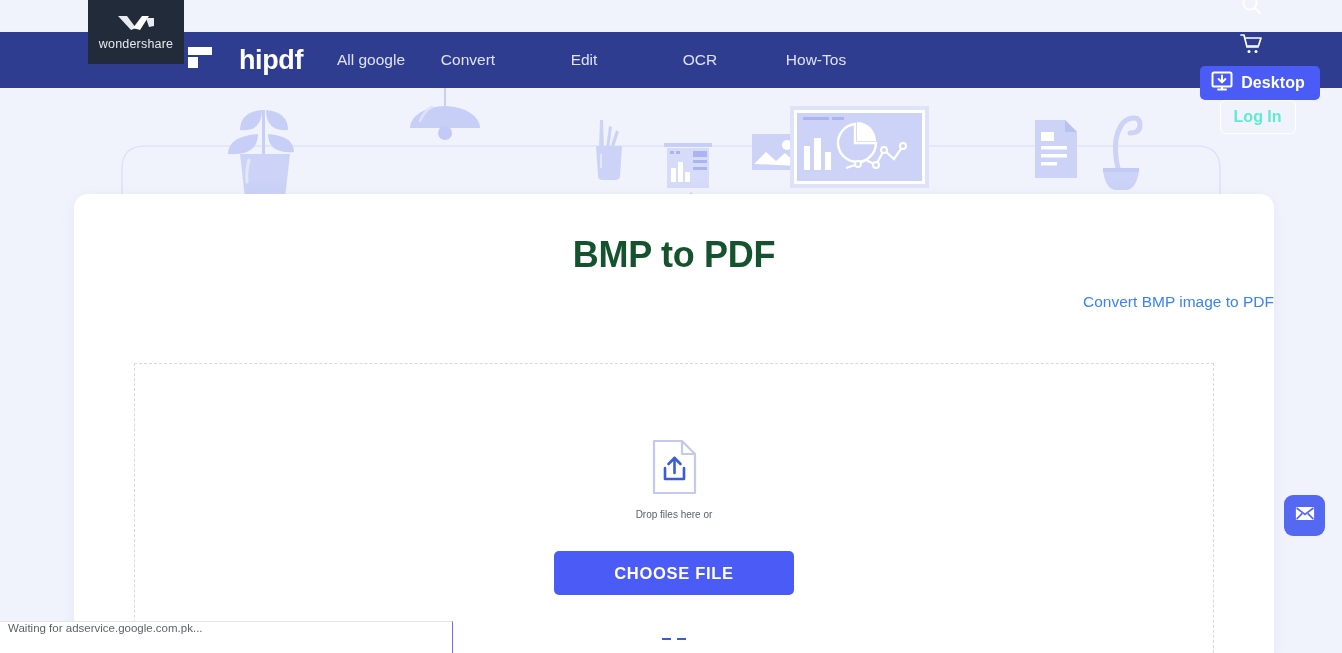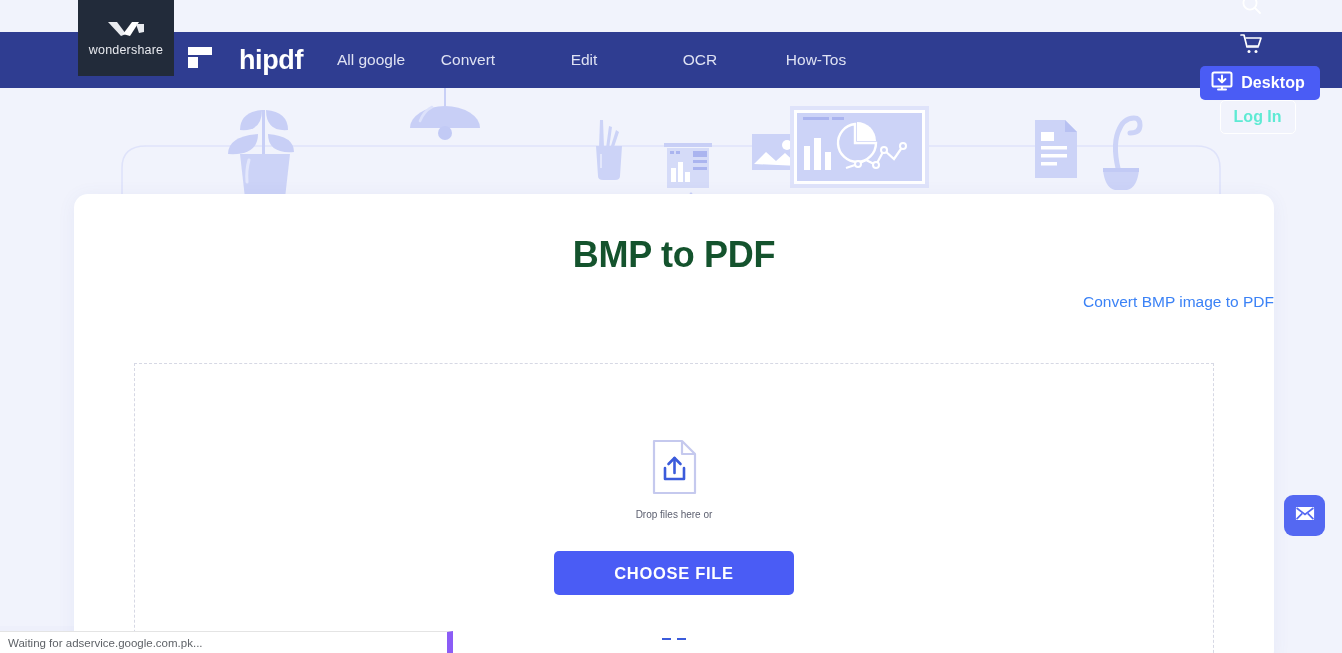--- a/index.html
+++ b/index.html
@@ -6,21 +6,21 @@
   html, body {
     width: 1342px; height: 653px;
     overflow: hidden;
     font-family: "Liberation Sans", sans-serif;
     background: #f1f2fb;
   }
   #root { position: relative; width: 1342px; height: 653px; background: #f1f3fc; overflow: hidden; }
 
   
   .ws-tab {
-    position: absolute; left: 78px; top: 0; width: 96px; height: 76px;
+    position: absolute; left: 88px; top: 0; width: 96px; height: 64px;
     background: #222b3a; display: flex; flex-direction: column;
     align-items: center; justify-content: center; gap: 5px; z-index: 40;
   }
   .ws-mark { width: 40px; height: 18px; }
   .ws-name { color: #e7e9ee; font-size: 12.5px; letter-spacing: .2px; }
 
   
   .header {
     position: absolute; left: 0; top: 32px; width: 1342px; height: 56px;
     background: #2f3d91; z-index: 30;
@@ -96,23 +96,23 @@
 
   
   .mail-fab {
     position: absolute; right: 17px; top: 495px; width: 41px; height: 41px;
     background: #5468f2; border-radius: 9px; z-index: 50;
     display: flex; align-items: center; justify-content: center; cursor: pointer;
   }
 
   
   .statusbar {
-    position: absolute; left: 0; bottom: 0; width: 453px; height: 22px;
-    background: #ffffff; border-top: 1px solid #e4e4e4; border-right: 6px solid #8b5cf6;
-    display: flex; align-items: center; z-index: 60;
+    position: absolute; left: 0; bottom: 0; width: 453px; height: 32px;
+    background: #ffffff; border-top: 1px solid #e4e4e4; border-right: 1px solid #8b5cf6;
+    display: flex; align-items: flex-start; z-index: 60;
   }
   .statusbar span { font-size: 11.5px; color: #5f6368; padding-left: 8px; white-space: nowrap; }
   .sb-seg { position: absolute; bottom: 21px; height: 6px; background: #eef0fb; }
 </style>
 </head>
 <body>
 
 <div id="root">
 
   <div class="hero">

